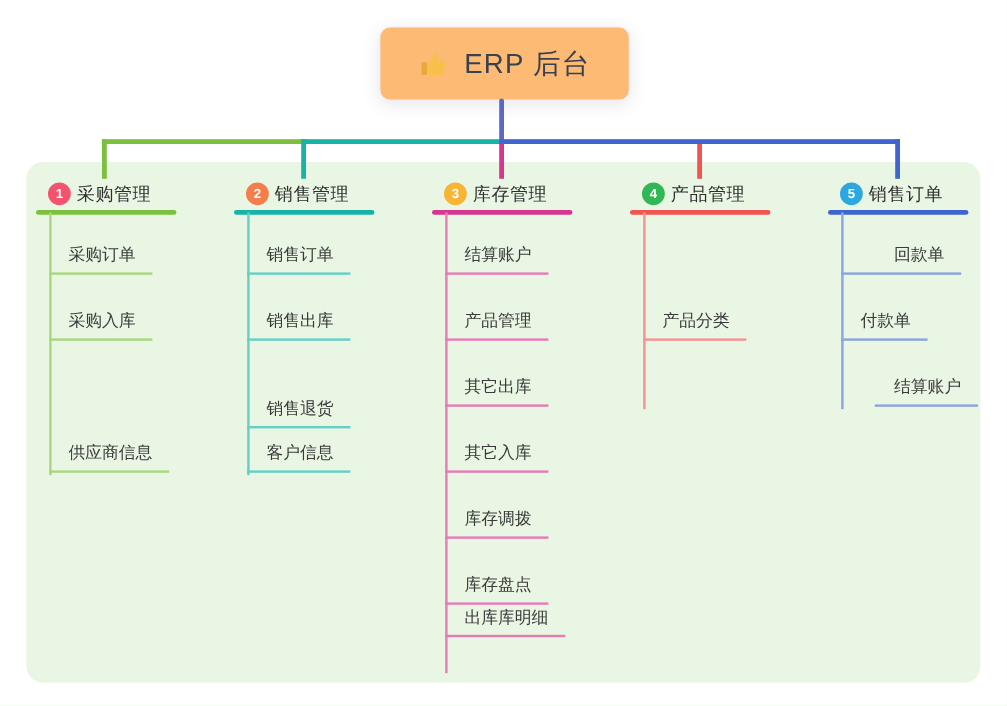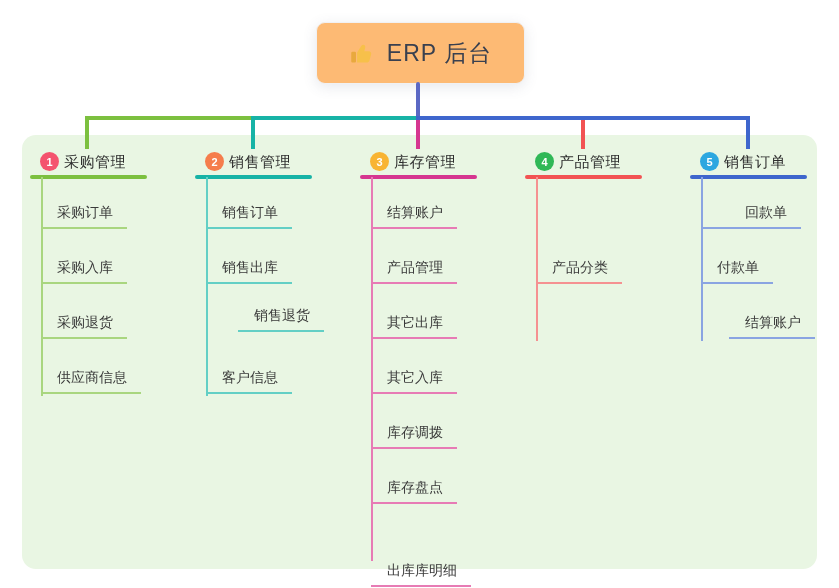--- a/index.html
+++ b/index.html
@@ -87,43 +87,42 @@
   <div class="vseg c3" style="left:416px;top:120px;height:29px;"></div>
   <div class="vseg c4" style="left:581px;top:120px;height:29px;"></div>
   <div class="vseg c5" style="left:746px;top:116px;height:33px;"></div>
 
   <div class="badge c1" style="left:40px;">1</div>
   <div class="blabel" style="left:64px;">采购管理</div>
   <div class="thick c1" style="left:30px;"></div>
   <div class="rail  c1" style="left:41px;height:219px;"></div>
   <div class="item c1" style="left:41px;top:202px;">采购订单</div>
   <div class="item c1" style="left:41px;top:257px;">采购入库</div>
-  <div class="item c1" style="left:41px;top:312px;">采购退货</div>
   <div class="item c1" style="left:41px;top:367px;">供应商信息</div>
 
   <div class="badge c2" style="left:205px;">2</div>
   <div class="blabel" style="left:229px;">销售管理</div>
   <div class="thick c2" style="left:195px;"></div>
   <div class="rail  c2" style="left:206px;height:219px;"></div>
   <div class="item c2" style="left:206px;top:202px;">销售订单</div>
   <div class="item c2" style="left:206px;top:257px;text-align:center;">销售出库</div>
-  <div class="item c2" style="left:206px;top:305px;margin-left:32px;">销售退货</div>
+  <div class="item c2" style="left:206px;top:330px;">销售退货</div>
   <div class="item c2" style="left:206px;top:367px;">客户信息</div>
 
   <div class="badge c3" style="left:370px;">3</div>
   <div class="blabel" style="left:394px;text-align:right;">库存管理</div>
   <div class="thick c3" style="left:360px;"></div>
   <div class="rail  c3" style="left:371px;height:384px;"></div>
   <div class="item c3" style="left:371px;top:202px;">结算账户</div>
   <div class="item c3" style="left:371px;top:257px;">产品管理</div>
   <div class="item c3" style="left:371px;top:312px;">其它出库</div>
   <div class="item c3" style="left:371px;top:367px;">其它入库</div>
   <div class="item c3" style="left:371px;top:422px;">库存调拨</div>
   <div class="item c3" style="left:371px;top:477px;">库存盘点</div>
-  <div class="item c3" style="left:371px;top:560px;">出库库明细</div>
+  <div class="item c3" style="left:371px;top:504px;">出库库明细</div>
 
   <div class="badge c4" style="left:535px;">4</div>
   <div class="blabel" style="left:559px;">产品管理</div>
   <div class="thick c4" style="left:525px;"></div>
   <div class="rail  c4" style="left:536px;height:164px;"></div>
   <div class="item c4" style="left:536px;top:257px;">产品分类</div>
 
   <div class="badge c5" style="left:700px;">5</div>
   <div class="blabel" style="left:724px;">销售订单</div>
   <div class="thick c5" style="left:690px;"></div>

